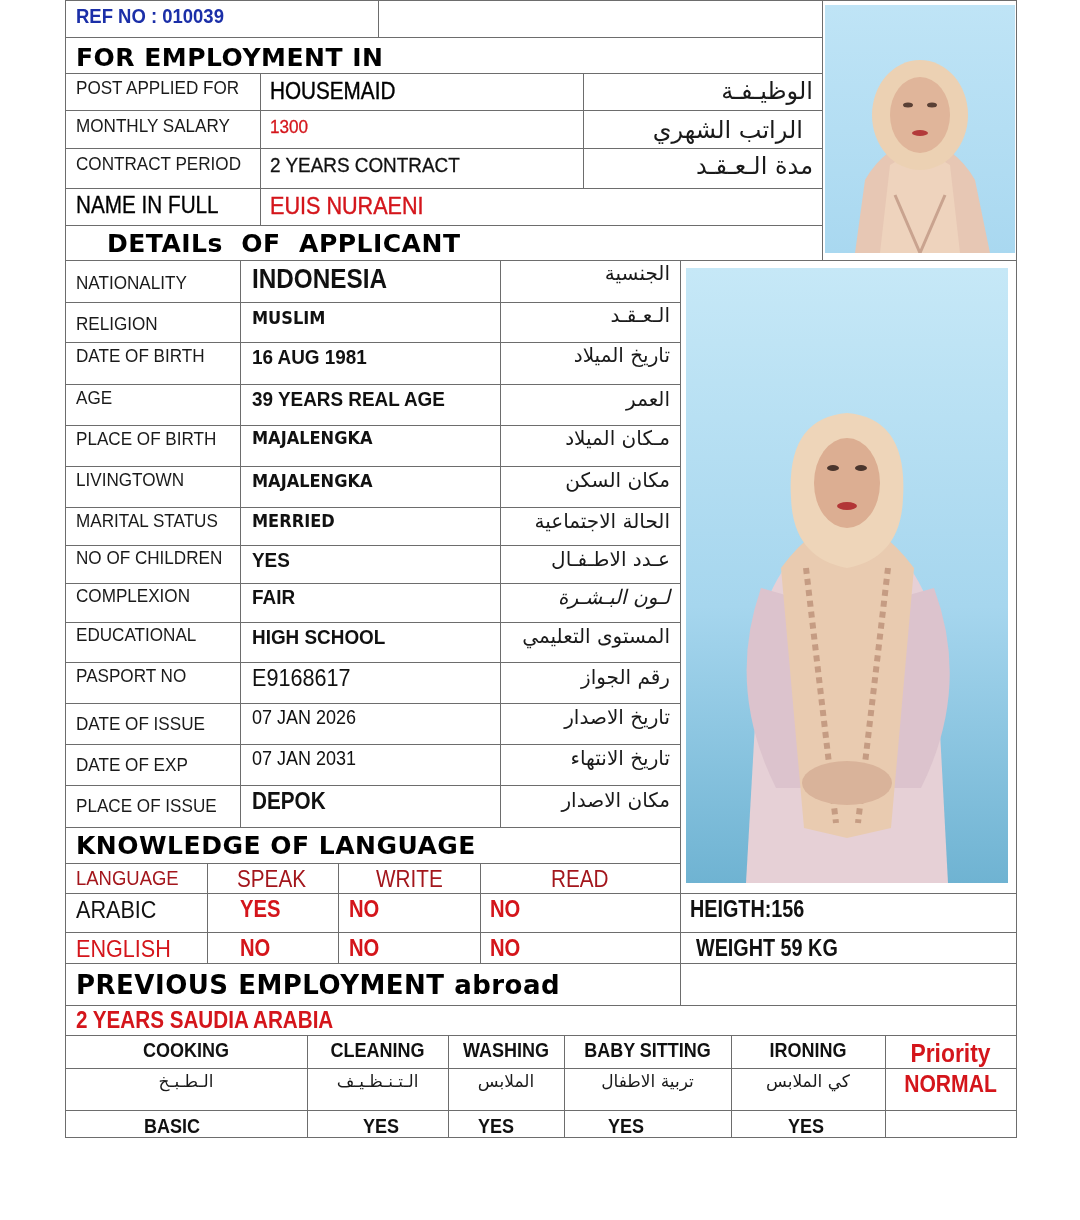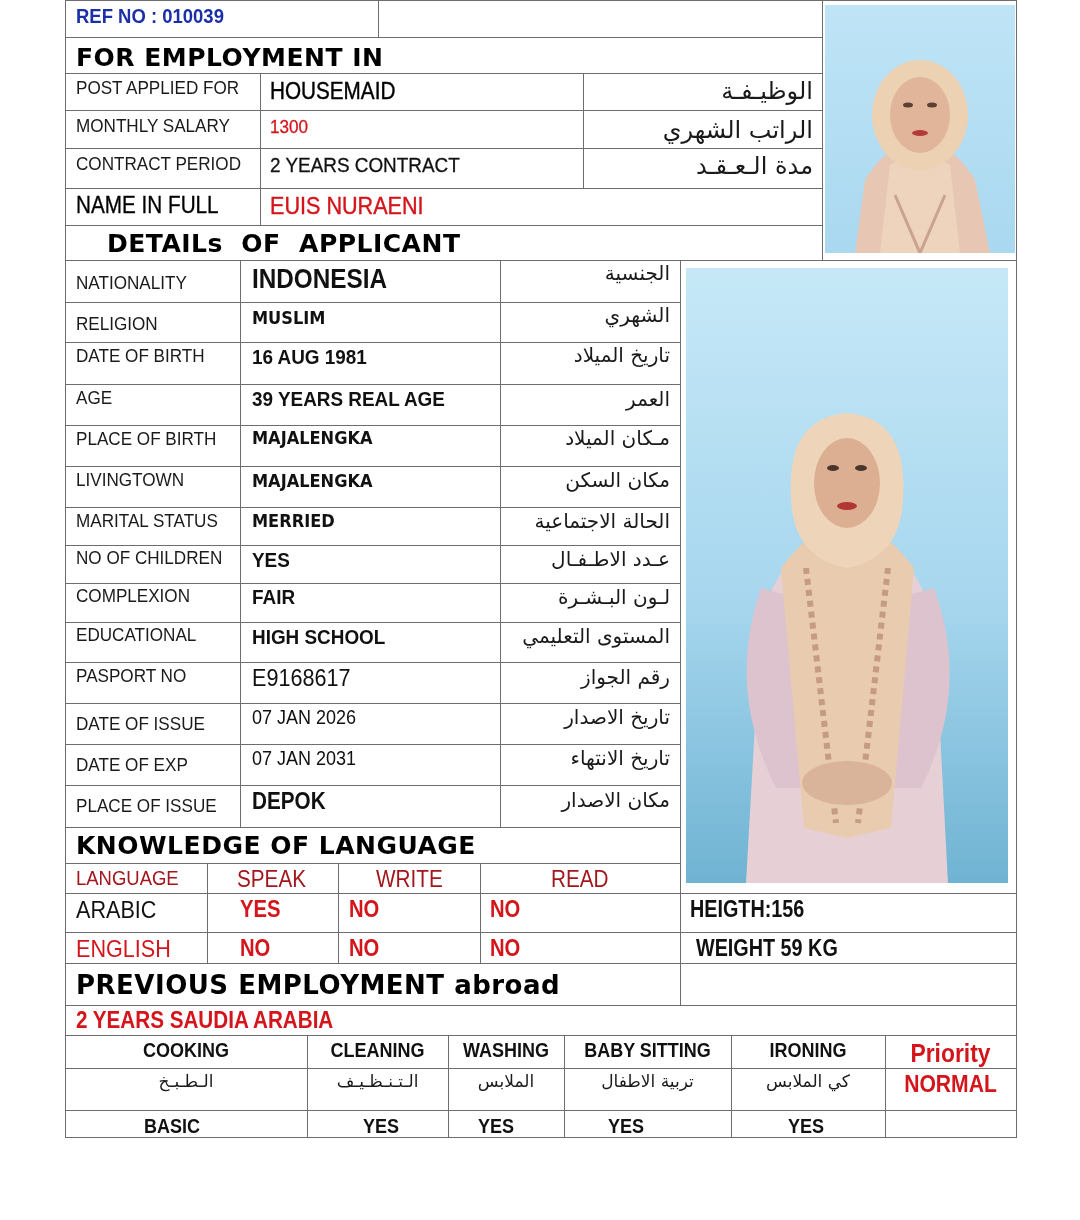--- a/index.html
+++ b/index.html
@@ -81,21 +81,21 @@
 <div class="txt blue" style="left:76px;top:5px;font-size:21px;font-weight:bold;transform:scaleX(0.88);transform-origin:left center;">REF NO : 010039</div>
 
 <div class="txt head" style="left:76px;top:45px;">FOR EMPLOYMENT IN</div>
 
 <div class="txt lbl" style="left:76px;top:78px;">POST APPLIED FOR</div>
 <div class="txt val" style="left:270px;top:80px;font-weight:normal;font-size:23px;color:#000;-webkit-text-stroke:0.4px #000;">HOUSEMAID</div>
 <div class="txt ar" style="right:267px;top:79px;font-size:24px;">الوظيـفـة</div>
 
 <div class="txt lbl" style="left:76px;top:116px;">MONTHLY SALARY</div>
 <div class="txt val red" style="left:270px;top:117px;font-size:19px;font-weight:normal;-webkit-text-stroke:0.3px #d4151b;">1300</div>
-<div class="txt ar" style="right:267px;top:118px;font-size:24px;">الراتب الشهري</div>
+<div class="txt ar" style="right:277px;top:118px;font-size:24px;">الراتب الشهري</div>
 
 <div class="txt lbl" style="left:76px;top:154px;">CONTRACT PERIOD</div>
 <div class="txt val" style="left:270px;top:154px;font-weight:normal;font-size:21px;-webkit-text-stroke:0.3px #111;">2 YEARS CONTRACT</div>
 <div class="txt ar" style="right:267px;top:154px;font-size:24px;">مدة الـعـقـد</div>
 
 <div class="txt lbl" style="left:76px;top:194px;font-size:23px;color:#000;-webkit-text-stroke:0.3px #000;">NAME IN FULL</div>
 <div class="txt val red" style="left:270px;top:194px;font-size:24px;font-weight:normal;-webkit-text-stroke:0.4px #d4151b;">EUIS NURAENI</div>
 
 <div class="txt head" style="left:76px;top:231px;white-space:pre;margin-left:31px;">DETAILs  OF  APPLICANT</div>
 
@@ -139,21 +139,21 @@
 </div>
 
 <div>
 
   <div class="txt lbl" style="left:76px;top:273px;">NATIONALITY</div>
   <div class="txt val" style="left:252px;top:266px;font-size:27px;">INDONESIA</div>
   <div class="txt ar" style="right:410px;top:263px;">الجنسية</div>
 
   <div class="txt lbl" style="left:76px;top:314px;">RELIGION</div>
   <div class="txt val" style="left:252px;top:309px;font-family:'DejaVu Sans',sans-serif;font-size:18px;">MUSLIM</div>
-  <div class="txt ar" style="right:410px;top:305px;">الشهري</div>
+  <div class="txt ar" style="right:410px;top:305px;">الـعـقـد</div>
 
   <div class="txt lbl" style="left:76px;top:346px;">DATE OF BIRTH</div>
   <div class="txt val" style="left:252px;top:346px;">16 AUG 1981</div>
   <div class="txt ar" style="right:410px;top:345px;">تاريخ الميلاد</div>
 
   <div class="txt lbl" style="left:76px;top:388px;">AGE</div>
   <div class="txt val" style="left:252px;top:388px;">39 YEARS REAL AGE</div>
   <div class="txt ar" style="right:410px;top:389px;">العمر</div>
 
   <div class="txt lbl" style="left:76px;top:429px;">PLACE OF BIRTH</div>
@@ -167,21 +167,21 @@
   <div class="txt lbl" style="left:76px;top:511px;">MARITAL STATUS</div>
   <div class="txt val" style="left:252px;top:512px;font-family:'DejaVu Sans',sans-serif;font-size:18px;">MERRIED</div>
   <div class="txt ar" style="right:410px;top:511px;">الحالة الاجتماعية</div>
 
   <div class="txt lbl" style="left:76px;top:548px;">NO OF CHILDREN</div>
   <div class="txt val" style="left:252px;top:549px;">YES</div>
   <div class="txt ar" style="right:410px;top:549px;">عـدد الاطـفـال</div>
 
   <div class="txt lbl" style="left:76px;top:586px;">COMPLEXION</div>
   <div class="txt val" style="left:252px;top:586px;">FAIR</div>
-  <div class="txt ar" style="right:410px;top:587px;">لـون البـشـرة</div>
+  <div class="txt ar" style="right:410px;top:587px;font-style:italic;">لـون البـشـرة</div>
 
   <div class="txt lbl" style="left:76px;top:625px;">EDUCATIONAL</div>
   <div class="txt val" style="left:252px;top:626px;">HIGH SCHOOL</div>
   <div class="txt ar" style="right:410px;top:626px;">المستوى التعليمي</div>
 
   <div class="txt lbl" style="left:76px;top:666px;">PASPORT NO</div>
   <div class="txt val" style="left:252px;top:666px;font-weight:normal;font-size:24px;">E9168617</div>
   <div class="txt ar" style="right:410px;top:667px;">رقم الجواز</div>
 
   <div class="txt lbl" style="left:76px;top:714px;">DATE OF ISSUE</div>

